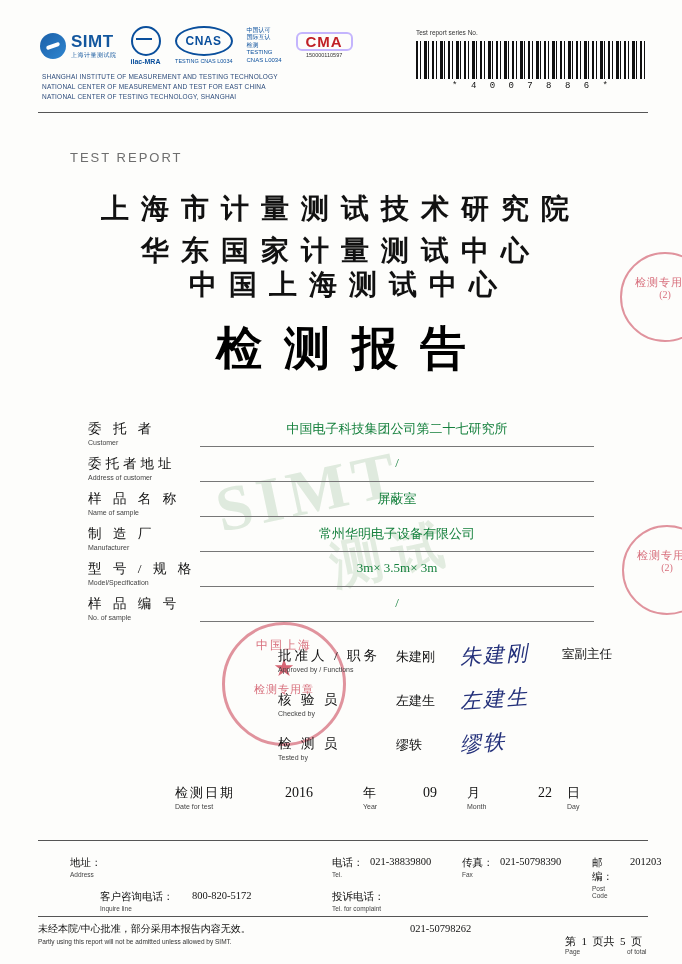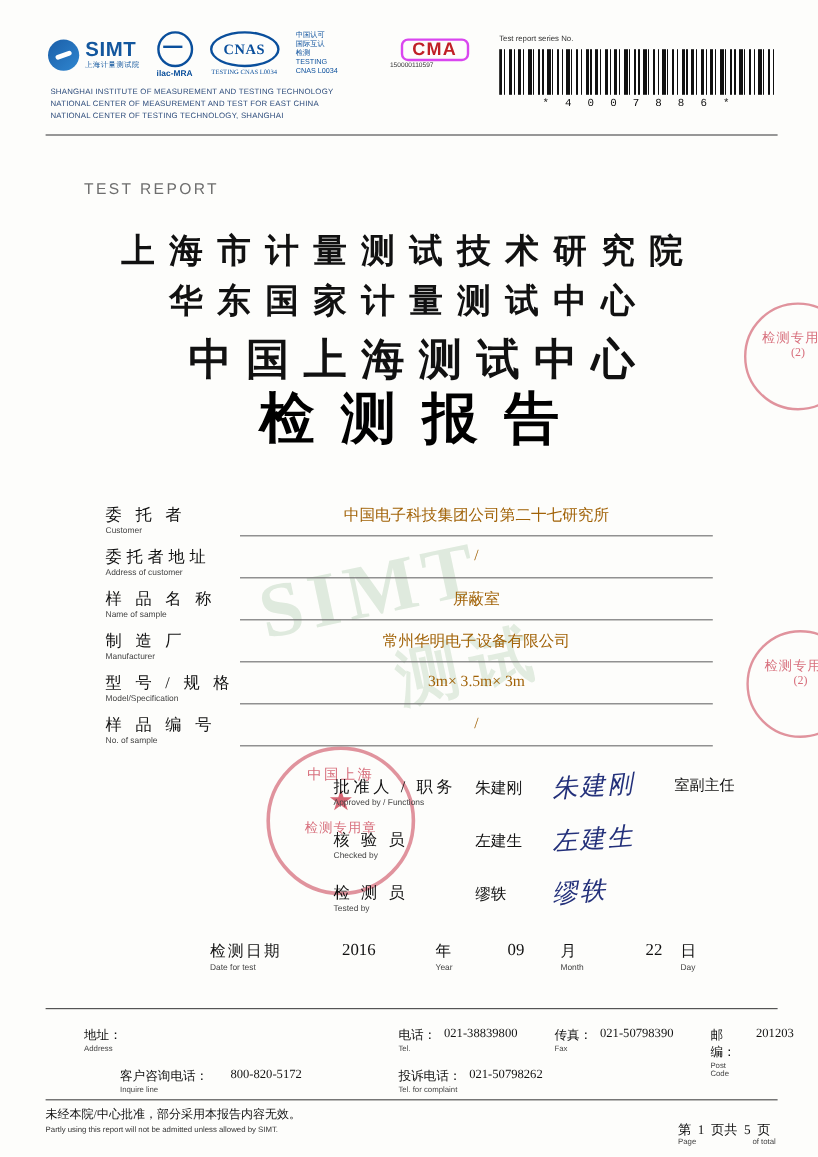--- a/index.html
+++ b/index.html
@@ -85,23 +85,22 @@
     width: 16px; height: 2px;
     background: #0a4f9c;
   }
   .logo-ilac .cap {
     font-size: 7px;
     font-weight: bold;
     color: #0a4f9c;
     margin-top: 2px;
   }
   .logo-cnas {
-    text-align: center;
+    text-align: right;
     line-height: 1.1;
-    font-family: Liberation Serif, serif;
   }
   .logo-cnas .oval {
     width: 54px; height: 26px;
     border: 2px solid #0a4f9c;
     border-radius: 50%;
     color: #0a4f9c;
     font-size: 12px;
     font-weight: bold;
     letter-spacing: .5px;
     display: flex;
@@ -117,28 +116,27 @@
     text-align: left;
     line-height: 1.25;
     font-size: 6px;
     color: #0a4f9c;
   }
   .logo-mma {
     text-align: center;
     line-height: 1;
   }
   .logo-mma .box {
-    border: 2px solid #d946ef;
+    border: 2px solid #c4b5fd;
     border-radius: 6px;
     color: #c02026;
     font-size: 15px;
     font-weight: bold;
     padding: 0 8px;
     letter-spacing: 1px;
-    margin-left: 38px;
   }
   .logo-mma .sub {
     font-size: 5.5px;
     color: #333;
     margin-top: 2px;
   }
 
   .org-lines {
     position: absolute;
     top: 54px; left: 2px;
@@ -200,21 +198,21 @@
   .cn-title {
     position: absolute;
     left: 0; right: 0;
     text-align: center;
     font-family: "Liberation Serif", serif;
     font-weight: bold;
     color: #111;
   }
   .cn-title.l1 { top: 190px; font-size: 28px; letter-spacing: 12px; }
   .cn-title.l2 { top: 232px; font-size: 28px; letter-spacing: 12px; }
-  .cn-title.l3 { top: 276px; font-size: 36px; letter-spacing: 12px; padding-left: 16px; }
+  .cn-title.l3 { top: 266px; font-size: 28px; letter-spacing: 12px; padding-left: 16px; }
   .big-title {
     position: absolute;
     top: 318px; left: 0; right: 0;
     text-align: center;
     font-family: "Liberation Serif", serif;
     font-weight: bold;
     font-size: 46px;
     letter-spacing: 22px;
     text-indent: 22px;
     color: #000;
@@ -320,21 +318,21 @@
     color: #444;
     margin-top: 1px;
     white-space: nowrap;
   }
   .info-row .val {
     position: absolute;
     left: 112px; right: 0; top: 2px;
     text-align: center;
     font-family: "Liberation Serif", serif;
     font-size: 13px;
-    color: #a16207;
+    color: #15803d;
   }
   .info-row .underline {
     position: absolute;
     left: 112px; right: 0; bottom: 6px;
     height: 1px;
     background: #777;
   }
 
   
   .sign {
@@ -694,21 +692,21 @@
     <div class="f-row" style="margin-top:8px;">
       <div class="f-item" style="left:30px;">
         <div class="cn">客户咨询电话：</div>
         <div class="en">Inquire line</div>
       </div>
       <div class="f-val" style="left:122px;">800-820-5172</div>
       <div class="f-item" style="left:262px;">
         <div class="cn">投诉电话：</div>
         <div class="en">Tel. for complaint</div>
       </div>
-      <div class="f-val" style="left:321px;">021-50798262</div>
+      <div class="f-val" style="left:340px;margin-top:33px;">021-50798262</div>
     </div>
   </div>
 
   <div class="foot-rule-bot"></div>
 
   <div class="disclaimer">
     <div>未经本院/中心批准，部分采用本报告内容无效。</div>
     <div class="en">Partly using this report will not be admitted unless allowed by SIMT.</div>
   </div>
 

